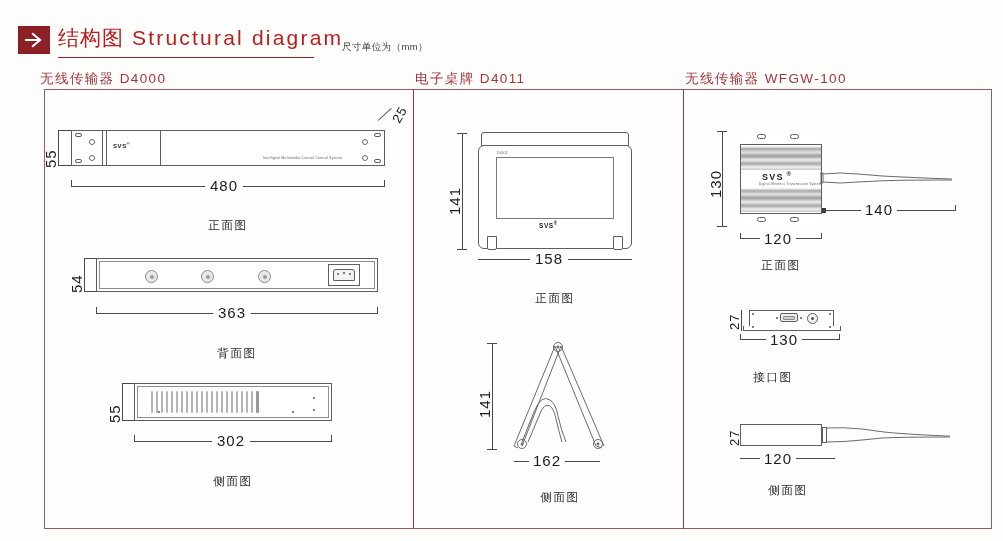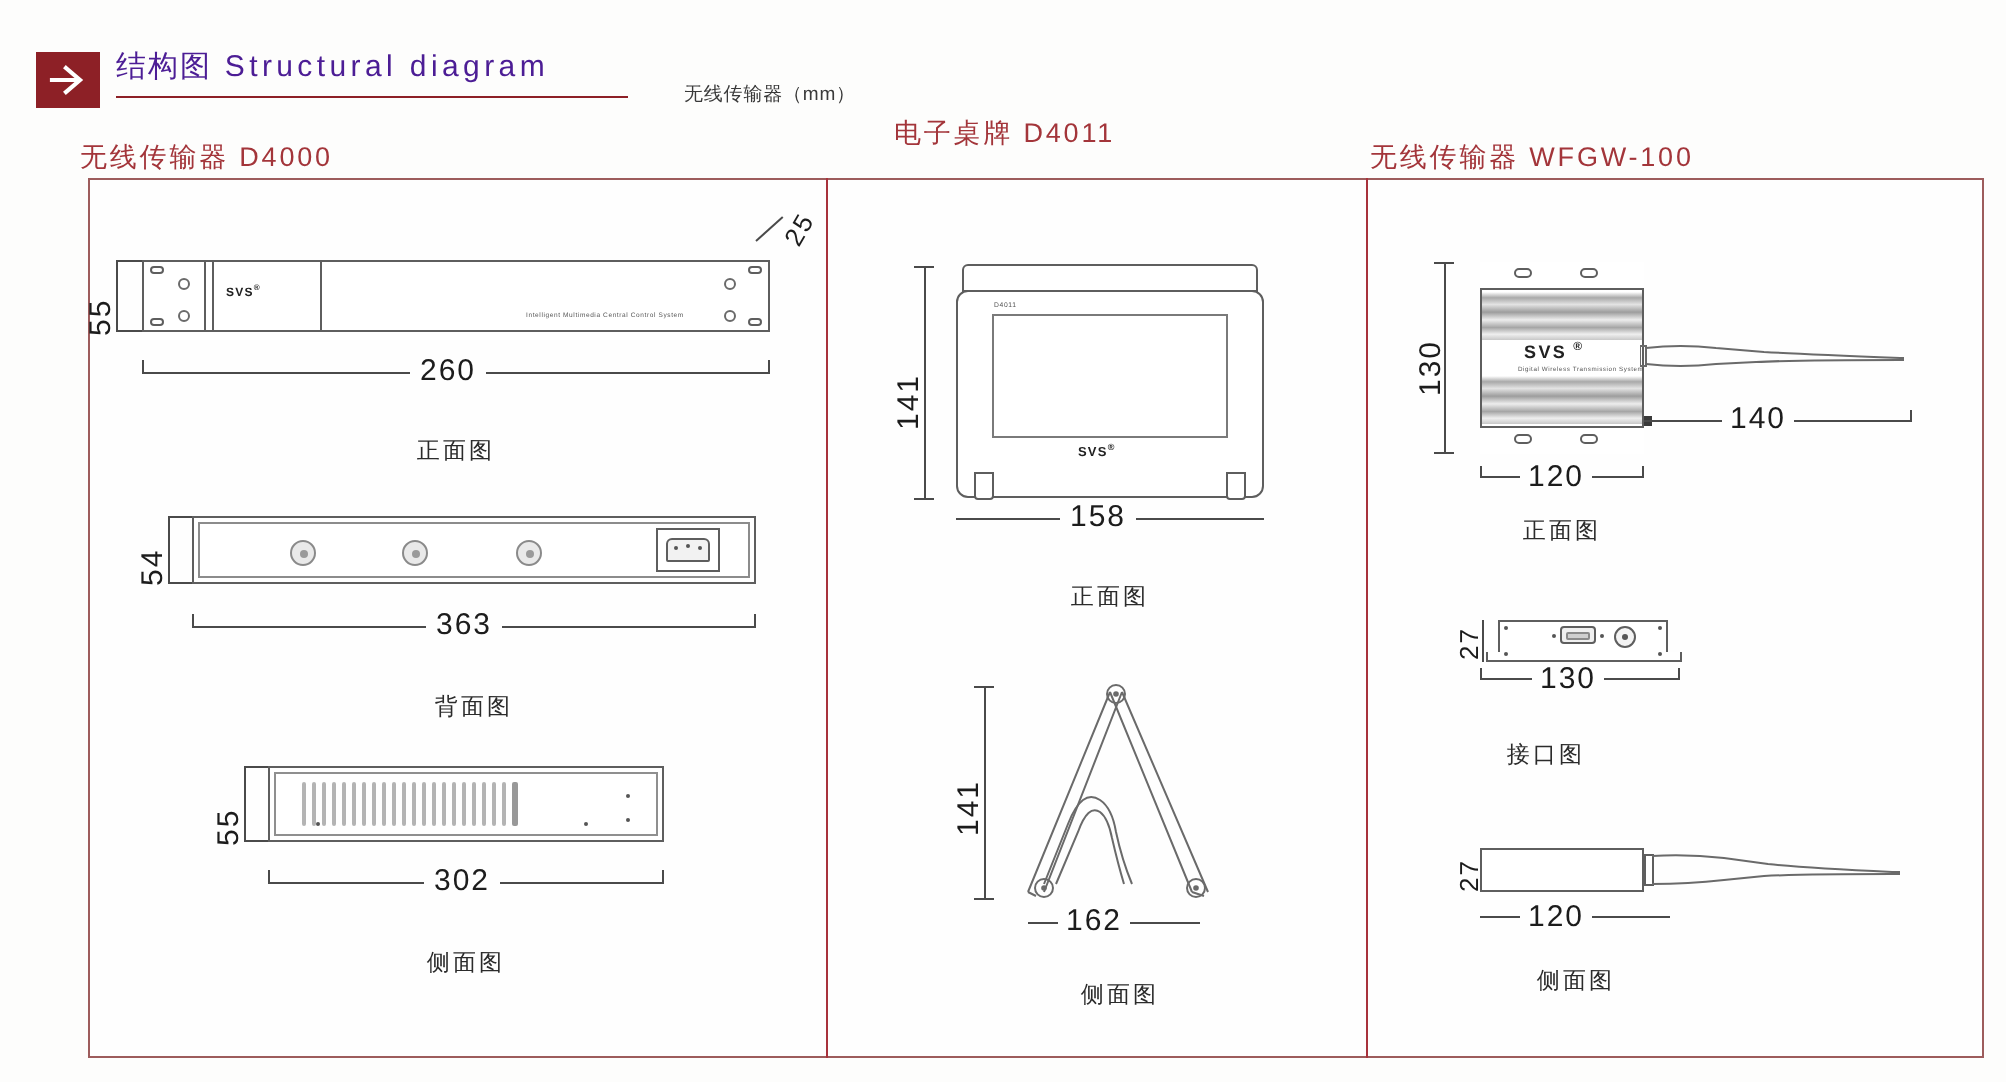--- a/index.html
+++ b/index.html
@@ -14,38 +14,38 @@
 
   
   .hdr{position:absolute;left:0;top:0;width:1003px;height:62px;}
   .arrow-badge{
     position:absolute;left:18px;top:26px;width:32px;height:28px;
     background:#8d2026;display:flex;align-items:center;justify-content:center;
   }
   .arrow-badge svg{display:block;}
   .title-wrap{position:absolute;left:58px;top:24px;}
   .title{
-    font-size:15px;color:#4c1d95;letter-spacing:2.2px;white-space:nowrap;
+    font-size:21px;color:#b91c1c;letter-spacing:2.2px;white-space:nowrap;
     font-family:"Liberation Sans","DejaVu Sans",sans-serif;
     padding-bottom:3px;
   }
   .title .cn{letter-spacing:1px;}
   .title-underline{height:1.4px;background:#8d2026;width:256px;margin-top:2px;}
   .units{
     position:absolute;left:342px;top:41px;font-size:9.5px;color:#3a3a3a;
     letter-spacing:.4px;white-space:nowrap;
   }
 
   
   .sec-label{
     position:absolute;font-size:13.5px;color:#a3353a;letter-spacing:1.4px;
     white-space:nowrap;
   }
   #sec1{left:40px;top:70px;}
-  #sec2{left:415px;top:58px;margin-left:32px;}
+  #sec2{left:415px;top:70px;}
   #sec3{left:685px;top:70px;}
 
   
   .frame{
     position:absolute;left:44px;top:89px;width:948px;height:440px;
     border:1.4px solid #9d5c5c;box-sizing:border-box;background:#fefefe;
   }
   .vdiv{position:absolute;top:89px;width:0;border-left:1.3px solid #a8323c;height:440px;}
   #vdiv1{left:413px;}
   #vdiv2{left:683px;}
@@ -102,21 +102,21 @@
       <svg width="20" height="16" viewBox="0 0 20 16" aria-hidden="true">
         <path d="M2 8 H15 M9 2 L16 8 L9 14" fill="none" stroke="#ffffff" stroke-width="2.1" stroke-linecap="square" stroke-linejoin="miter"></path>
       </svg>
     </div>
     <div class="title-wrap">
       <div class="title">
         <span class="cn">结构图</span><span>&nbsp;</span><span>Structural diagram</span>
       </div>
       <div class="title-underline"></div>
     </div>
-    <div class="units">无线传输器（mm）</div>
+    <div class="units">尺寸单位为（mm）</div>
   </div>
 
   <div class="sec-label" id="sec1">无线传输器 D4000</div>
   <div class="sec-label" id="sec2">电子桌牌 D4011</div>
   <div class="sec-label" id="sec3">无线传输器 WFGW-100</div>
 
   <div class="frame"></div>
   <div class="vdiv" id="vdiv1"></div>
   <div class="vdiv" id="vdiv2"></div>
 
@@ -147,21 +147,21 @@
       <div class="micro" style="left:263px;top:156px;transform:scale(1.25);">Intelligent Multimedia Central Control System</div>
 
       <div class="dimline dimv" style="left:58px;top:130px;height:36px;"></div>
       <div class="tick" style="left:58px;top:130px;width:13px;height:1px;"></div>
       <div class="tick" style="left:58px;top:165px;width:13px;height:1px;"></div>
       <div class="dimtxt vert" style="left:42px;top:168px;">55</div>
 
       <div class="dimline dimh" style="left:71px;top:186px;width:314px;"></div>
       <div class="tick" style="left:71px;top:180px;width:1px;height:7px;"></div>
       <div class="tick" style="left:384px;top:180px;width:1px;height:7px;"></div>
-      <div class="dimtxt" style="left:205px;top:177px;background:#fefefe;padding:0 5px;">260</div>
+      <div class="dimtxt" style="left:205px;top:177px;background:#fefefe;padding:0 5px;">480</div>
 
       <div class="dimline" style="left:378px;top:120px;width:18px;height:1px;transform-origin:left center;transform:rotate(-42deg);"></div>
       <div class="dimtxt" style="left:389px;top:118px;font-size:13px;transform-origin:left top;transform:rotate(-60deg);">25</div>
 
       <div class="viewcap" style="left:168px;top:218px;width:120px;">正面图</div>
     </div>
 
     <div class="blk">
       <div class="box" style="left:96px;top:258px;width:282px;height:34px;"></div>
       <div class="box" style="left:99px;top:261px;width:276px;height:28px;border-color:#8c8c8c;"></div>

